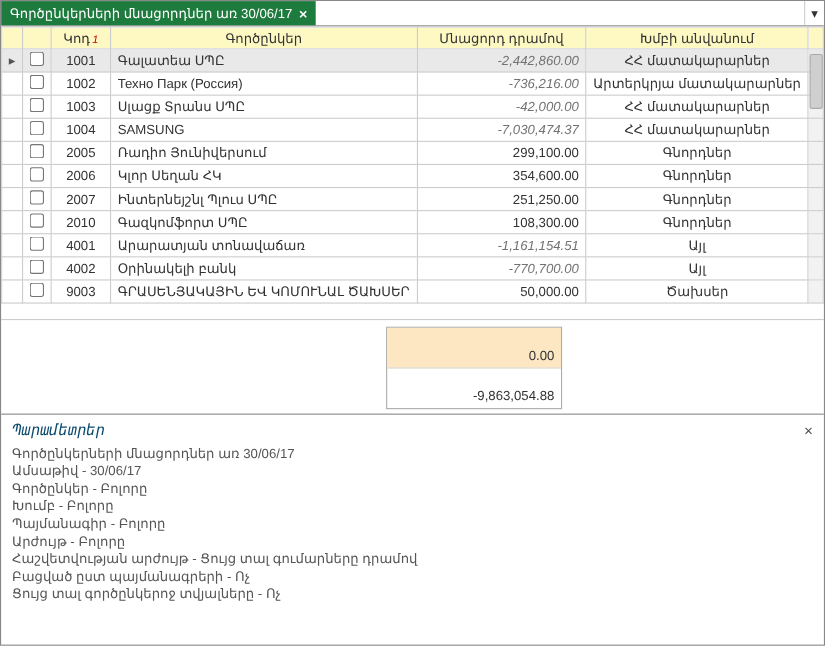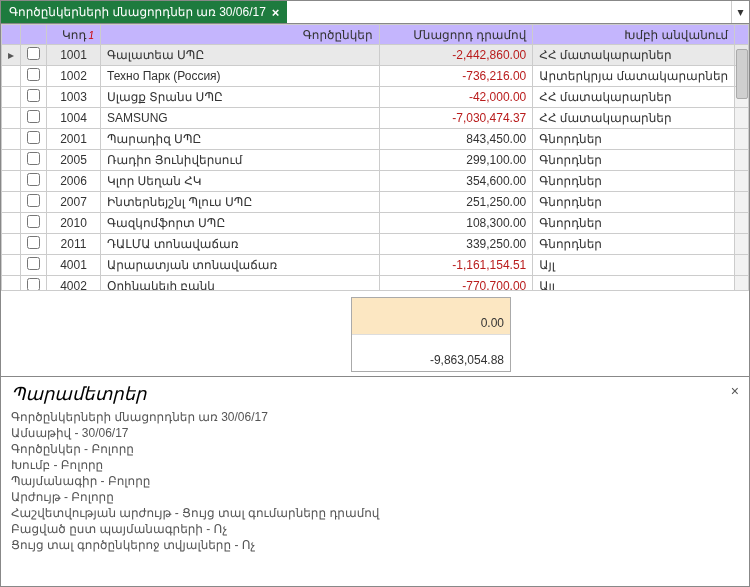--- a/index.html
+++ b/index.html
@@ -63,36 +63,36 @@
   }
   table.grid th, table.grid td {
     border: 1px solid #ccc;
     padding: 2px 6px;
     height: 20px;
     font-size: 12px;
     white-space: nowrap;
     overflow: hidden;
   }
   table.grid th {
-    background: #c4b5fd;
-    text-align: right;
+    background: #fef9c3;
+    text-align: center;
     font-weight: normal;
     color: #333;
     margin-top: 24px;
   }
   .col-marker { width: 18px; padding:0; }
   .col-chk { width: 26px; text-align:center; padding:0;}
   .col-code { width: 56px; text-align:center;}
   .col-name { width: 234px; }
   .col-bal  { width: 160px; text-align:right;}
-  .col-group{ width: 186px; }
+  .col-group{ width: 186px; text-align: center; }
   .col-scroll{ width: 14px; padding:0; background:#f2f2f2;}
   th.col-scroll { background:#f7f7f7;}
   .row-sel td { background: #e9e9e9; }
-  .neg { color: #b91c1c; }
+  .neg { color: #737373; font-style: italic; }
   .marker-arrow { color:#555; font-size:10px; text-align:center;}
   input[type=checkbox]{ margin:0; width:13px; height:13px;}
   .code1 { color:#c00; font-style:italic; font-size:10px; margin-left:2px;}
 
   .summary {
     padding: 6px 0 4px 0;
     display:flex;
     border-top:1px solid #ccc;
   }
   .summary-box {
@@ -111,25 +111,25 @@
   .params {
     border-top: 1px solid #888;
     padding: 6px 10px 8px 10px;
     font-size: 12px;
     color:#555;
     position: relative;
     height: 165px;
   }
   .params h3 {
     margin: 0 0 4px 0;
-    font-family: Liberation Serif, serif;
+    font-family: Liberation Mono, monospace;
     font-style: italic;
     font-weight: normal;
-    font-size: 18px;
-    color: #000000;
+    font-size: 14px;
+    color: #0c4a6e;
   }
   .params .close-x {
     position:absolute;
     top:6px; right:10px;
     cursor:pointer;
     font-size:14px;
     color:#555;
   }
   .params .line { line-height: 16px; }
   .vscroll-thumb {
@@ -202,29 +202,20 @@
             <td class="col-chk"><input type="checkbox" style=""></td>
             <td class="col-code">1004</td>
             <td class="col-name">SAMSUNG</td>
             <td class="col-bal neg">-7,030,474.37</td>
             <td class="col-group">ՀՀ մատակարարներ</td>
             <td class="col-scroll"></td>
           </tr>
           <tr>
             <td class="col-marker marker-arrow"></td>
             <td class="col-chk"><input type="checkbox" style=""></td>
-            <td class="col-code">2001</td>
-            <td class="col-name">Պարադիզ ՍՊԸ</td>
-            <td class="col-bal ">843,450.00</td>
-            <td class="col-group">Գնորդներ</td>
-            <td class="col-scroll"></td>
-          </tr>
-          <tr>
-            <td class="col-marker marker-arrow"></td>
-            <td class="col-chk"><input type="checkbox" style=""></td>
             <td class="col-code">2005</td>
             <td class="col-name">Ռադիո Յունիվերսում</td>
             <td class="col-bal ">299,100.00</td>
             <td class="col-group">Գնորդներ</td>
             <td class="col-scroll"></td>
           </tr>
           <tr>
             <td class="col-marker marker-arrow"></td>
             <td class="col-chk"><input type="checkbox" style=""></td>
             <td class="col-code">2006</td>
@@ -241,29 +232,20 @@
             <td class="col-bal ">251,250.00</td>
             <td class="col-group">Գնորդներ</td>
             <td class="col-scroll"></td>
           </tr>
           <tr>
             <td class="col-marker marker-arrow"></td>
             <td class="col-chk"><input type="checkbox" style=""></td>
             <td class="col-code">2010</td>
             <td class="col-name">Գազկոմֆորտ ՍՊԸ</td>
             <td class="col-bal ">108,300.00</td>
-            <td class="col-group">Գնորդներ</td>
-            <td class="col-scroll"></td>
-          </tr>
-          <tr>
-            <td class="col-marker marker-arrow"></td>
-            <td class="col-chk"><input type="checkbox" style=""></td>
-            <td class="col-code">2011</td>
-            <td class="col-name">ԴԱԼՄԱ տոնավաճառ</td>
-            <td class="col-bal ">339,250.00</td>
             <td class="col-group">Գնորդներ</td>
             <td class="col-scroll"></td>
           </tr>
           <tr>
             <td class="col-marker marker-arrow"></td>
             <td class="col-chk"><input type="checkbox" style=""></td>
             <td class="col-code">4001</td>
             <td class="col-name">Արարատյան տոնավաճառ</td>
             <td class="col-bal neg">-1,161,154.51</td>
             <td class="col-group">Այլ</td>

